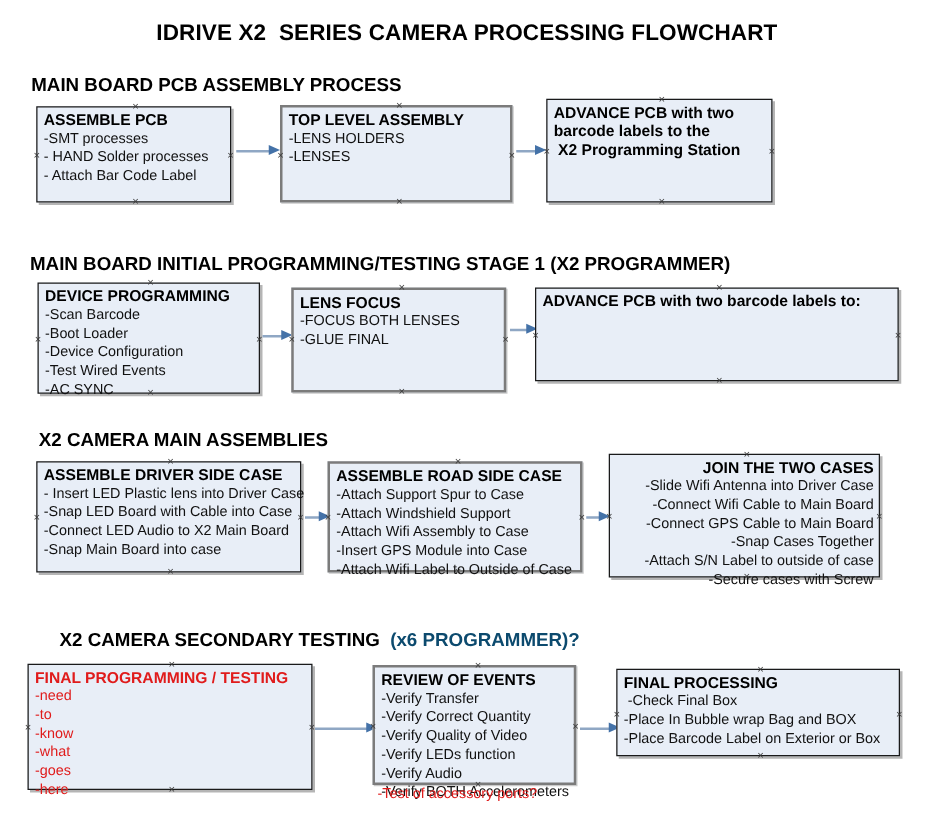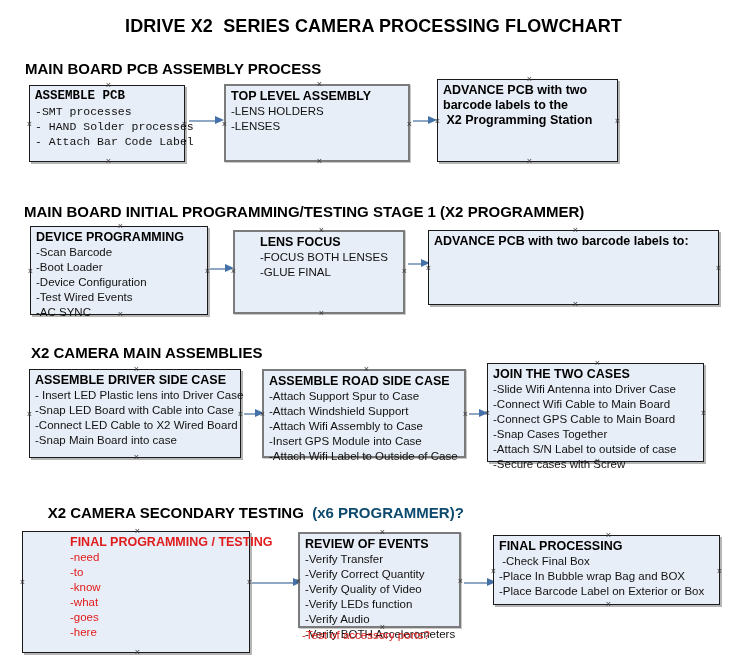--- a/index.html
+++ b/index.html
@@ -122,21 +122,21 @@
 </style>
 </head>
 <body>
 
 <div id="canvas">
 
   <div class="title">IDRIVE X2  SERIES CAMERA PROCESSING FLOWCHART</div>
 
   <div class="section-head" style="left:25px; top:60px;">MAIN BOARD PCB ASSEMBLY PROCESS</div>
 
-  <div class="box black" style="left:29px; top:85px; width:156px; height:77px;font-family:Liberation Mono, monospace;">
+  <div class="box black" style="left:29px; top:85px; width:156px; height:77px;">
     <div class="box-inner">
       <div class="box-title">ASSEMBLE PCB</div>
       <div class="box-line">-SMT processes</div>
       <div class="box-line">- HAND Solder processes</div>
       <div class="box-line">- Attach Bar Code Label</div>
     </div>
     <span class="handle" style="left:75px; top:-4px;"></span>
     <span class="handle" style="left:75px; bottom:-4px;"></span>
     <span class="handle" style="left:-4px; top:35px;"></span>
     <span class="handle" style="right:-4px; top:35px;"></span>
@@ -191,21 +191,21 @@
     <span class="handle" style="left:86px; bottom:-4px;"></span>
     <span class="handle" style="left:-4px; top:41px;"></span>
     <span class="handle" style="right:-4px; top:41px;"></span>
   </div>
 
   <div class="arrow" style="left:210px; top:264px; width:24px;">
     <span class="shaft"></span>
     <span class="head"></span>
   </div>
 
-  <div class="box gray" style="left:233px; top:230px; width:172px; height:84px;padding-left:20px;">
+  <div class="box gray" style="left:233px; top:230px; width:172px; height:84px;">
     <div class="box-inner">
       <div class="box-title">LENS FOCUS</div>
       <div class="box-line">-FOCUS BOTH LENSES</div>
       <div class="box-line">-GLUE FINAL</div>
     </div>
     <span class="handle" style="left:83px; top:-5px;"></span>
     <span class="handle" style="left:83px; bottom:-5px;"></span>
     <span class="handle" style="left:-5px; top:36px;"></span>
     <span class="handle" style="right:-5px; top:36px;"></span>
   </div>
@@ -225,21 +225,21 @@
     <span class="handle" style="right:-4px; top:34px;"></span>
   </div>
 
   <div class="section-head" style="left:31px; top:344px;">X2 CAMERA MAIN ASSEMBLIES</div>
 
   <div class="box black" style="left:29px; top:369px; width:212px; height:89px;">
     <div class="box-inner">
       <div class="box-title">ASSEMBLE DRIVER SIDE CASE</div>
       <div class="box-line">- Insert LED Plastic lens into Driver Case</div>
       <div class="box-line">-Snap LED Board with Cable into Case</div>
-      <div class="box-line">-Connect LED Cable to X2 Wired Board</div>
+      <div class="box-line">-Connect LED Audio to X2 Main Board</div>
       <div class="box-line">-Snap Main Board into case</div>
     </div>
     <span class="handle" style="left:103px; top:-4px;"></span>
     <span class="handle" style="left:103px; bottom:-4px;"></span>
     <span class="handle" style="left:-4px; top:41px;"></span>
     <span class="handle" style="right:-4px; top:41px;"></span>
   </div>
 
   <div class="arrow" style="left:244px; top:409px; width:20px;">
     <span class="shaft"></span>
@@ -259,41 +259,41 @@
     <span class="handle" style="left:99px; bottom:-5px;"></span>
     <span class="handle" style="left:-5px; top:40px;"></span>
     <span class="handle" style="right:-5px; top:40px;"></span>
   </div>
 
   <div class="arrow" style="left:469px; top:409px; width:19px;">
     <span class="shaft"></span>
     <span class="head"></span>
   </div>
 
-  <div class="box black" style="left:487px; top:363px; width:217px; height:99px;">
+  <div class="box black" style="left:487px; top:363px; width:217px; height:99px;text-align:right;">
     <div class="box-inner">
       <div class="box-title">JOIN THE TWO CASES</div>
       <div class="box-line">-Slide Wifi Antenna into Driver Case</div>
       <div class="box-line">-Connect Wifi Cable to Main Board</div>
       <div class="box-line">-Connect GPS Cable to Main Board</div>
       <div class="box-line">-Snap Cases Together</div>
       <div class="box-line">-Attach S/N Label to outside of case</div>
       <div class="box-line">-Secure cases with Screw</div>
     </div>
     <span class="handle" style="left:106px; top:-4px;"></span>
     <span class="handle" style="left:106px; bottom:-4px;"></span>
     <span class="handle" style="left:-4px; top:46px;"></span>
     <span class="handle" style="right:-4px; top:46px;"></span>
   </div>
 
   <div class="section-head" style="left:31px; top:487px;">
     <span>X2 CAMERA SECONDARY TESTING  </span><span class="accent">(x6 PROGRAMMER)?</span>
   </div>
 
-  <div class="box black redtext" style="left:22px; top:531px; width:228px; height:122px;padding-left:42px;">
+  <div class="box black redtext" style="left:22px; top:531px; width:228px; height:101px;">
     <div class="box-inner">
       <div class="box-title">FINAL PROGRAMMING / TESTING</div>
       <div class="box-line">-need</div>
       <div class="box-line">-to</div>
       <div class="box-line">-know</div>
       <div class="box-line">-what</div>
       <div class="box-line">-goes</div>
       <div class="box-line">-here</div>
     </div>
     <span class="handle" style="left:111px; top:-4px;"></span>

